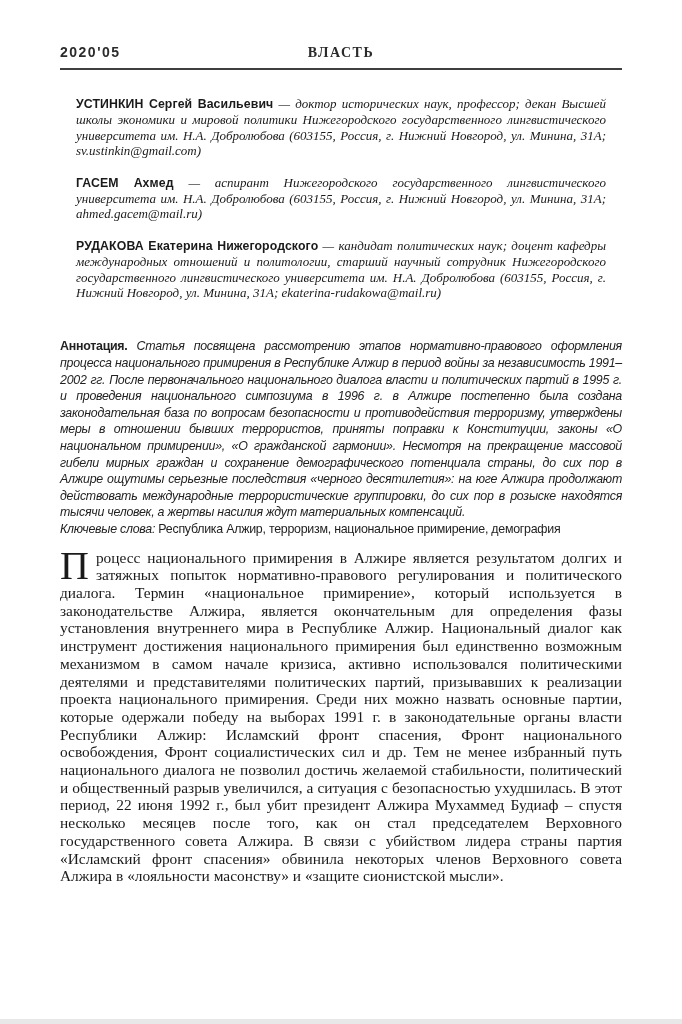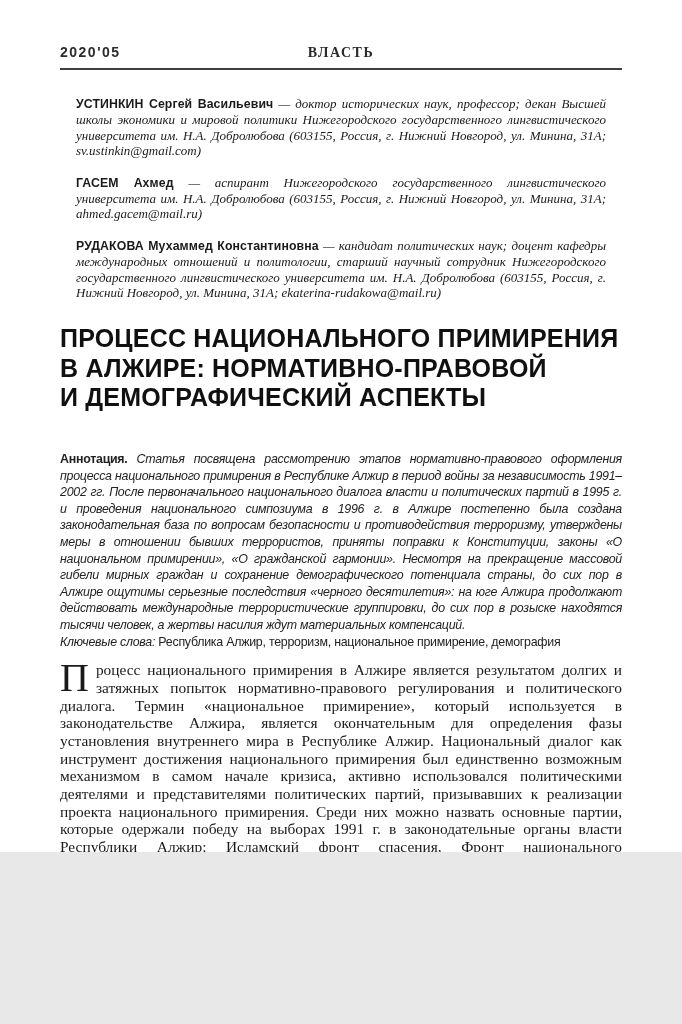--- a/index.html
+++ b/index.html
@@ -1,17 +1,17 @@
 <!DOCTYPE html>
 <html lang="ru"><head>
 <meta charset="utf-8">
 <style>
   html, body { margin: 0; padding: 0; background: #e8e8e8; }
   .page {
-    width: 682px; height: 852px;
+    width: 682px; height: 1019px;
     background: #ffffff;
     box-sizing: border-box;
     padding: 0 60px;
     margin: 0 auto;
     overflow: hidden;
     font-family: "Liberation Serif", serif;
     color: #1a1a1a;
   }
   .page-header {
     display: grid;
@@ -93,32 +93,26 @@
 
   <header class="page-header">
     <span class="hdr-left">2020'05</span>
     <span class="hdr-mid">ВЛАСТЬ</span>
   </header>
   <div class="header-rule"></div>
 
   <section class="authors">
     <p class="author"><span class="author-name">УСТИНКИН Сергей Васильевич</span><span class="author-desc"> — доктор исторических наук, профессор; декан Высшей школы экономики и мировой политики Нижегородского государственного лингвистического университета им. Н.А. Добролюбова (603155, Россия, г. Нижний Новгород, ул. Минина, 31А; sv.ustinkin@gmail.com)</span></p>
     <p class="author"><span class="author-name">ГАСЕМ Ахмед</span><span class="author-desc"> — аспирант Нижегородского государственного лингвистического университета им. Н.А. Добролюбова (603155, Россия, г. Нижний Новгород, ул. Минина, 31А; ahmed.gacem@mail.ru)</span></p>
-    <p class="author"><span class="author-name">РУДАКОВА Мухаммед Константиновна</span><span class="author-desc"> — кандидат политических наук; доцент кафедры международных отношений и политологии, старший научный сотрудник Нижегородского государственного лингвистического университета им. Н.А. Добролюбова (603155, Россия, г. Нижний Новгород, ул. Минина, 31А; ekaterina-rudakowa@mail.ru)</span></p>
+    <p class="author"><span class="author-name">РУДАКОВА Екатерина Нижегородского</span><span class="author-desc"> — кандидат политических наук; доцент кафедры международных отношений и политологии, старший научный сотрудник Нижегородского государственного лингвистического университета им. Н.А. Добролюбова (603155, Россия, г. Нижний Новгород, ул. Минина, 31А; ekaterina-rudakowa@mail.ru)</span></p>
   </section>
 
-  <h1 class="title">
-    <div>ПРОЦЕСС НАЦИОНАЛЬНОГО ПРИМИРЕНИЯ</div>
-    <div>В АЛЖИРЕ: НОРМАТИВНО-ПРАВОВОЙ</div>
-    <div>И ДЕМОГРАФИЧЕСКИЙ АСПЕКТЫ</div>
-  </h1>
 
   <section class="abstract-block">
     <p class="abstract-p"><span class="abstract-label">Аннотация.</span><span class="abstract-text"> <span>Статья посвящена рассмотрению этапов нормативно-правового оформления процесса национального примирения в Республике Алжир в период войны за независимость 1991–2002 гг. После первоначального национального диалога власти и политических партий в 1995 г. и проведения национального симпозиума в 1996 г. в Алжире постепенно была создана законодательная база по вопросам безопасности и противодействия терроризму, утверждены меры в отношении бывших террористов, приняты поправки к Конституции, законы «О национальном примирении», «О гражданской гармонии». Несмотря на прекращение массовой гибели мирных граждан и сохранение демографического потенциала страны, до сих пор в Алжире ощутимы серьезные последствия «черного десятилетия»: на юге Алжира продолжают действовать международные террористические группировки, до сих пор в розыске находятся тысячи человек, а жертвы насилия ждут материальных компенсаций.</span></span></p>
     <p class="keywords-p"><span class="keywords-label">Ключевые слова:</span><span class="keywords-text"> Республика Алжир, терроризм, национальное примирение, демография</span></p>
   </section>
 
   <section class="body-text">
     <p><span class="dropcap">П</span><span>роцесс национального примирения в Алжире является результатом долгих и затяжных попыток нормативно-правового регулирования и политического диалога. Термин «национальное примирение», который используется в законодательстве Алжира, является окончательным для определения фазы установления внутреннего мира в Республике Алжир. Национальный диалог как инструмент достижения национального примирения был единственно возможным механизмом в самом начале кризиса, активно использовался политическими деятелями и представителями политических партий, призывавших к реализации проекта национального примирения. Среди них можно назвать основные партии, которые одержали победу на выборах 1991 г. в законодательные органы власти Республики Алжир: Исламский фронт спасения, Фронт национального освобождения, Фронт социалистических сил и др. Тем не менее избранный путь национального диалога не позволил достичь желаемой стабильности, политический и общественный разрыв увеличился, а ситуация с безопасностью ухудшилась. В этот период, 22 июня 1992 г., был убит президент Алжира Мухаммед Будиаф – спустя несколько месяцев после того, как он стал председателем Верховного государственного совета Алжира. В связи с убийством лидера страны партия «Исламский фронт спасения» обвинила некоторых членов Верховного совета Алжира в «лояльности масонству» и «защите сионистской мысли».</span></p>
-    <p class="para-indent">Процесс национального примирения в Алжире прошел несколько стадий нормативно-правового оформления.</p>
   </section>
 
 </div>
 
 </body></html>

